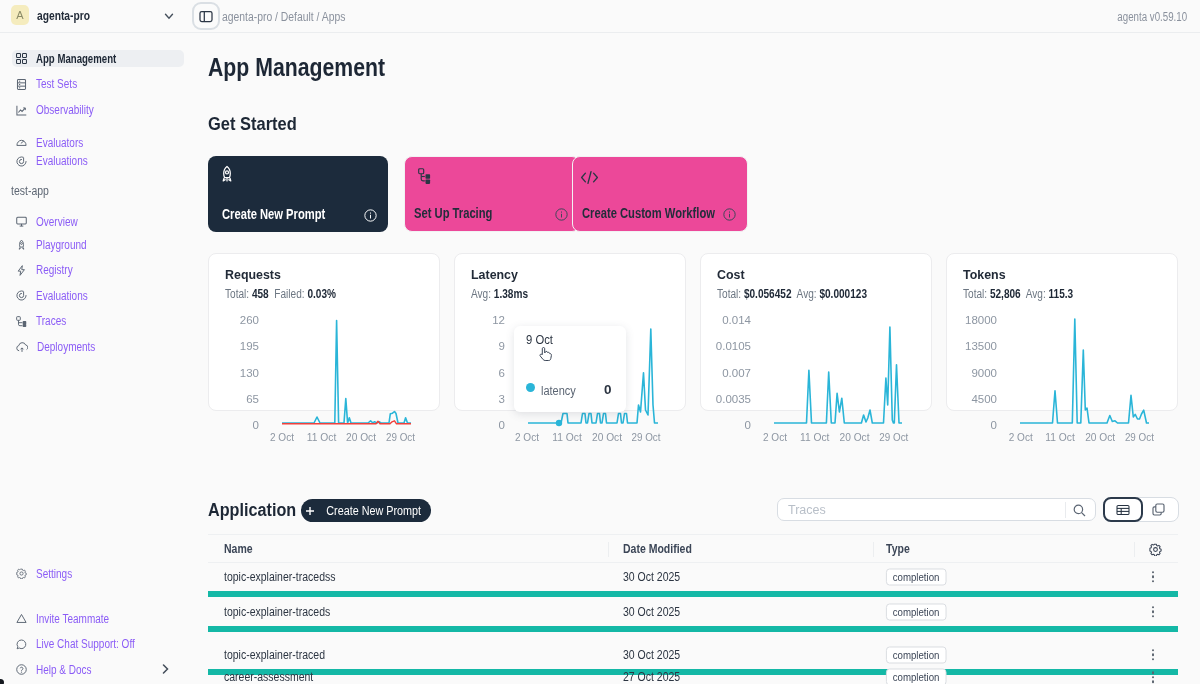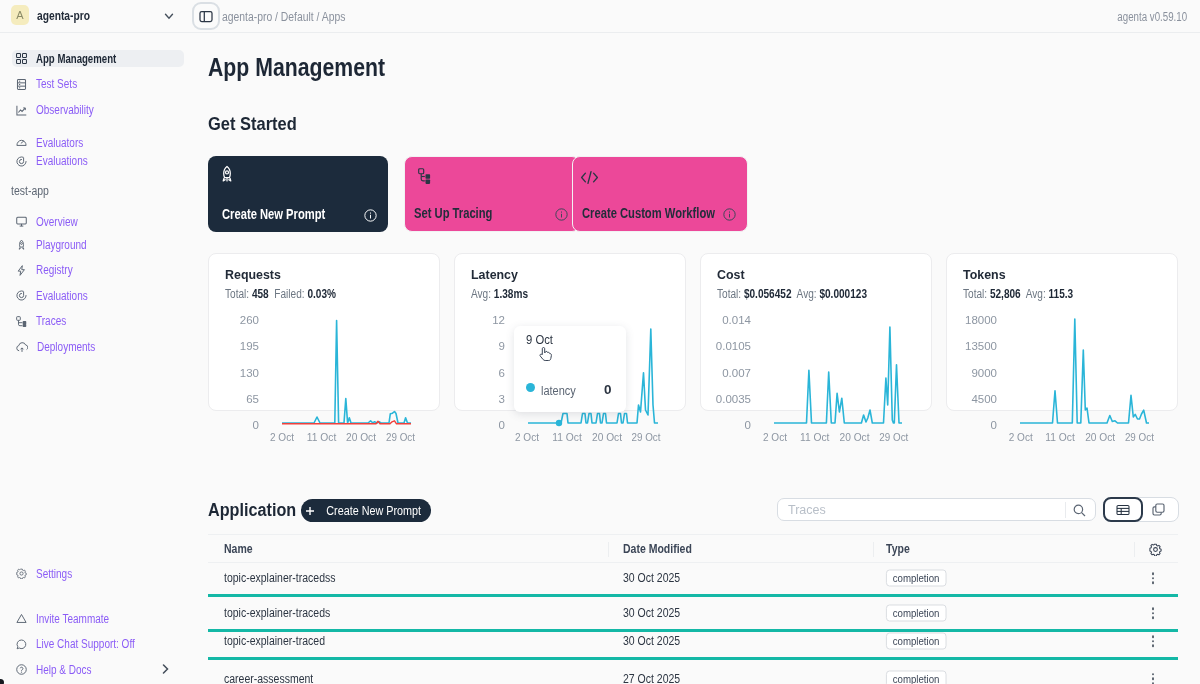--- a/index.html
+++ b/index.html
@@ -36,21 +36,21 @@
 
 .apptitle{position:absolute;left:208px;top:500px;font-size:18px;font-weight:bold;color:#1d2735;transform:scaleX(.90);transform-origin:0 0;white-space:nowrap;}
 .newbtn{position:absolute;left:301px;top:499px;width:130px;height:23px;background:#1c2b3c;border-radius:12px;color:#fff;font-size:12px;display:flex;align-items:center;justify-content:center;gap:6px;}
 .search{position:absolute;left:777px;top:498px;width:319px;height:23px;border:1px solid #d8dde3;border-radius:7px;background:#fff;}
 .search span{position:absolute;left:10px;top:4px;font-size:12.5px;color:#b8bfc8;}
 .vtoggle{position:absolute;left:1103px;top:497px;width:76px;height:25px;border:1px solid #d8dde3;border-radius:8px;background:#fff;}
 .vbtn1{position:absolute;left:-1px;top:-1px;width:40px;height:25px;border:2px solid #2c3a4b;border-radius:8px;background:#fff;display:flex;align-items:center;justify-content:center;}
 
 .tbl{position:absolute;left:208px;top:534px;width:970px;background:#fff;}
 .thead{position:absolute;left:0;top:0;width:970px;height:29px;border-top:1px solid #eef0f2;border-bottom:1px solid #eef0f2;font-size:12.5px;font-weight:bold;color:#3c4657;}
-.trow{position:absolute;left:0;width:970px;height:33.5px;border-bottom:3px solid #14b8a6;font-size:12.5px;color:#2c3542;text-align:right;}
+.trow{position:absolute;left:0;width:970px;height:33.5px;border-bottom:6px solid #14b8a6;font-size:12.5px;color:#2c3542;text-align:right;}
 .c1{position:absolute;left:16px;top:50%;transform:translateY(-50%) scaleX(.84);transform-origin:0 50%;white-space:nowrap;}
 .c2{position:absolute;left:415px;top:50%;transform:translateY(-50%) scaleX(.84);transform-origin:0 50%;white-space:nowrap;}
 .c3{position:absolute;left:678px;top:50%;transform:translateY(-50%) scaleX(.84);transform-origin:0 50%;white-space:nowrap;}
 .tag{display:inline-block;border:1px solid #d7dade;border-radius:4px;background:#fff;padding:1px 7px 2px;font-size:11.5px;color:#3c4657;}
 .vsep{position:absolute;top:7px;height:15px;width:1px;background:#eceef0;}
 .dots{position:absolute;left:944px;top:50%;transform:translateY(-50%);width:3px;}
 .dots i{display:block;width:2.4px;height:2.4px;border-radius:50%;background:#5a636e;margin:2.1px 0;}
 h1.main{position:absolute;left:208px;top:53px;font-size:25px;font-weight:bold;color:#1d2735;transform:scaleX(.85);transform-origin:0 0;white-space:nowrap;}
 h2.gs{position:absolute;left:208px;top:113px;font-size:18.5px;font-weight:bold;color:#1d2735;transform:scaleX(.89);transform-origin:0 0;white-space:nowrap;}
 
@@ -431,21 +431,21 @@
 <div class="trow" style="top:64px">
       <span class="c1">topic-explainer-traceds</span>
       <span class="c2">30 Oct 2025</span>
       <span class="c3"><span class="tag">completion</span></span>
       <span class="dots">
         <i></i>
         <i></i>
         <i></i>
       </span>
     </div>
-<div class="trow" style="top:92px">
+<div class="trow" style="top:107px">
       <span class="c1">topic-explainer-traced</span>
       <span class="c2">30 Oct 2025</span>
       <span class="c3"><span class="tag">completion</span></span>
       <span class="dots">
         <i></i>
         <i></i>
         <i></i>
       </span>
     </div>
 <div class="trow" style="top:129.5px">

